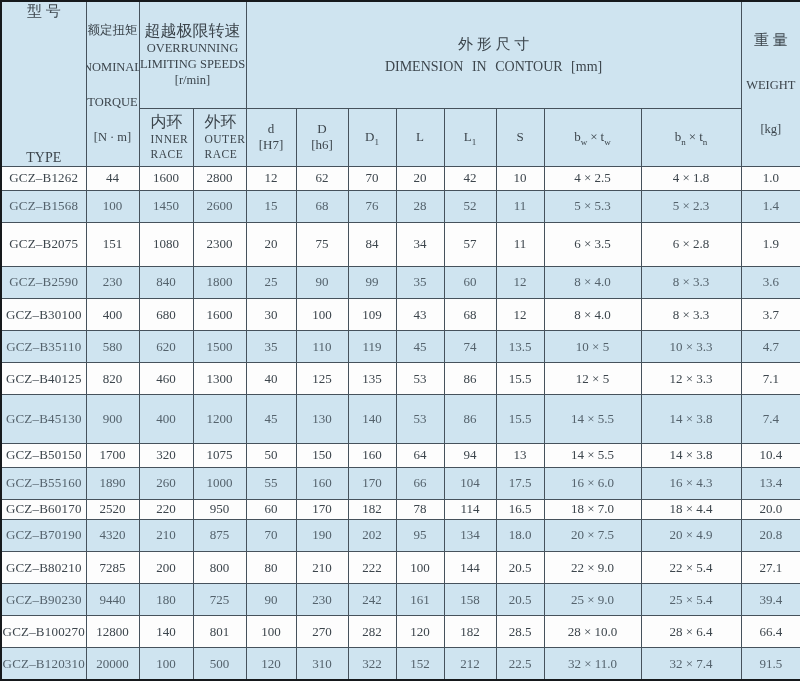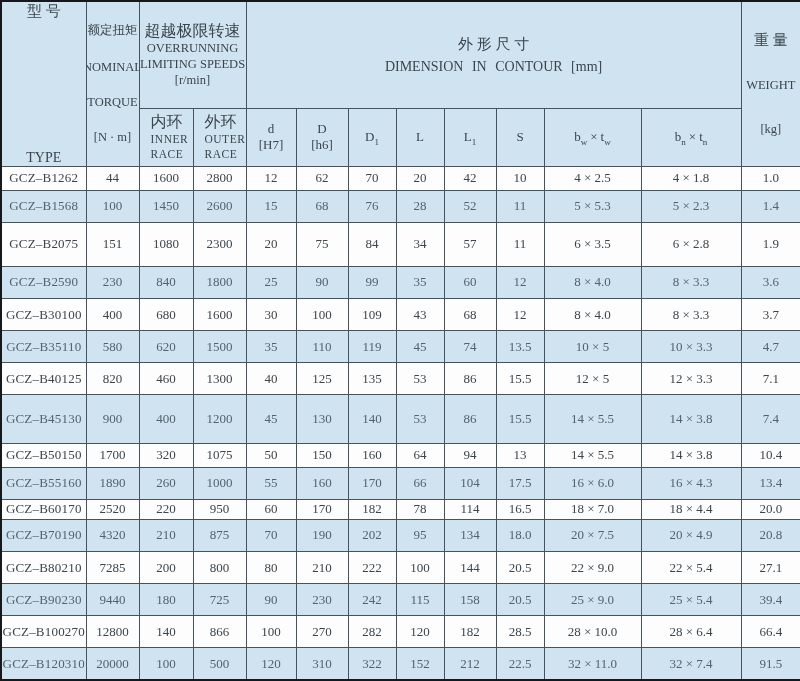--- a/index.html
+++ b/index.html
@@ -362,32 +362,32 @@
     <td>27.1</td>
   </tr>
       <tr style="height:32px" class="stripe">
     <td class="type-cell">GCZ–B90230</td>
     <td>9440</td>
     <td>180</td>
     <td>725</td>
     <td>90</td>
     <td>230</td>
     <td>242</td>
-    <td>115</td>
+    <td>161</td>
     <td>158</td>
     <td>20.5</td>
     <td>25 × 9.0</td>
     <td>25 × 5.4</td>
     <td>39.4</td>
   </tr>
       <tr style="height:32px">
     <td class="type-cell">GCZ–B100270</td>
     <td>12800</td>
     <td>140</td>
-    <td>866</td>
+    <td>801</td>
     <td>100</td>
     <td>270</td>
     <td>282</td>
     <td>120</td>
     <td>182</td>
     <td>28.5</td>
     <td>28 × 10.0</td>
     <td>28 × 6.4</td>
     <td>66.4</td>
   </tr>

